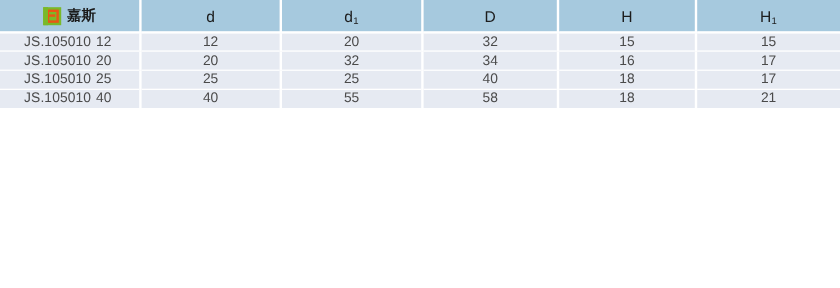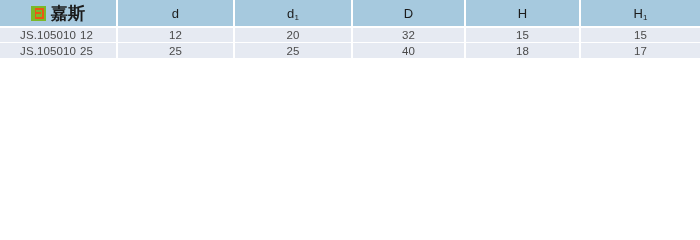--- a/index.html
+++ b/index.html
@@ -81,21 +81,21 @@
   }
   .brand-logo .lg-notch {
     position: absolute;
     left: 0px;
     top: 0px;
     width: 4px;
     height: 15px;
     background: #7ab929;
   }
   .brand-name {
-    font-size: 17px;
+    font-size: 12px;
     color: #1a1a1a;
     font-weight: bold;
     font-family: "DejaVu Sans", sans-serif;
     line-height: 1;
   }
 
   tbody tr {
     height: 15.8px;
     margin-left: 33px;
   }
@@ -167,21 +167,37 @@
   <tbody id="tbody">
       <tr>
         <td class="model"><span class="model-inner">JS.105010<span class="model-size">12</span></span></td>
         <td>12</td>
         <td>20</td>
         <td>32</td>
         <td>15</td>
         <td>15</td>
       </tr>
       <tr>
+        <td class="model"><span class="model-inner">JS.105010<span class="model-size">20</span></span></td>
+        <td>20</td>
+        <td>32</td>
+        <td>34</td>
+        <td>16</td>
+        <td>17</td>
+      </tr>
+      <tr>
         <td class="model"><span class="model-inner">JS.105010<span class="model-size">25</span></span></td>
         <td>25</td>
         <td>25</td>
         <td>40</td>
         <td>18</td>
         <td>17</td>
       </tr>
+      <tr>
+        <td class="model"><span class="model-inner">JS.105010<span class="model-size">40</span></span></td>
+        <td>40</td>
+        <td>55</td>
+        <td>58</td>
+        <td>18</td>
+        <td>21</td>
+      </tr>
     </tbody>
 </table>
 
 </body></html>

